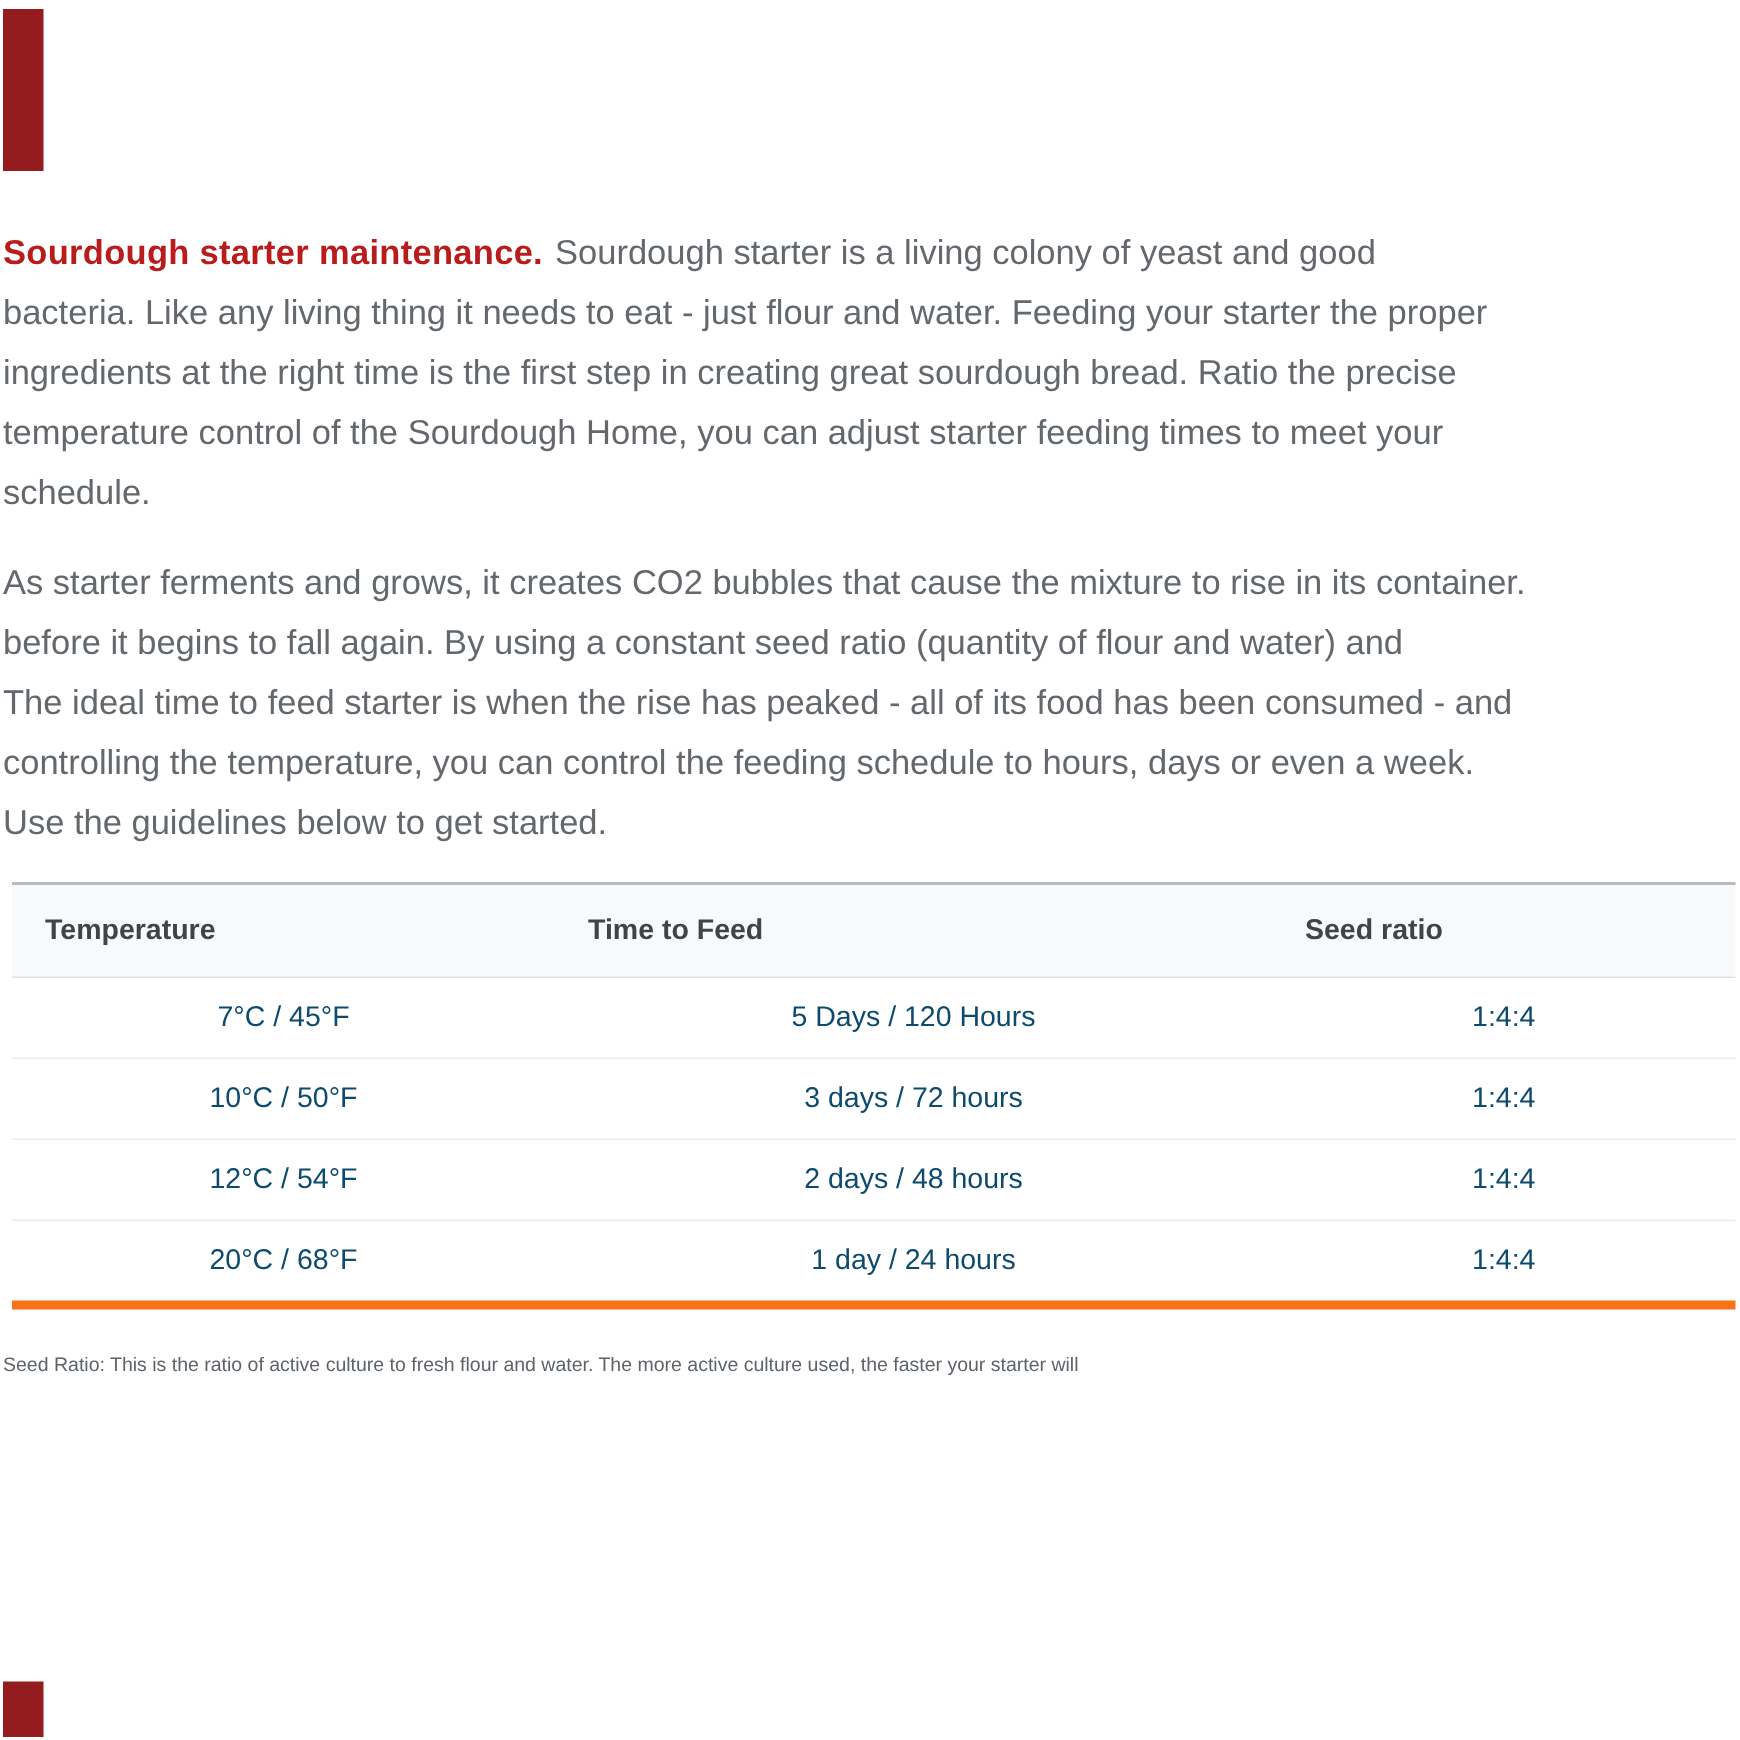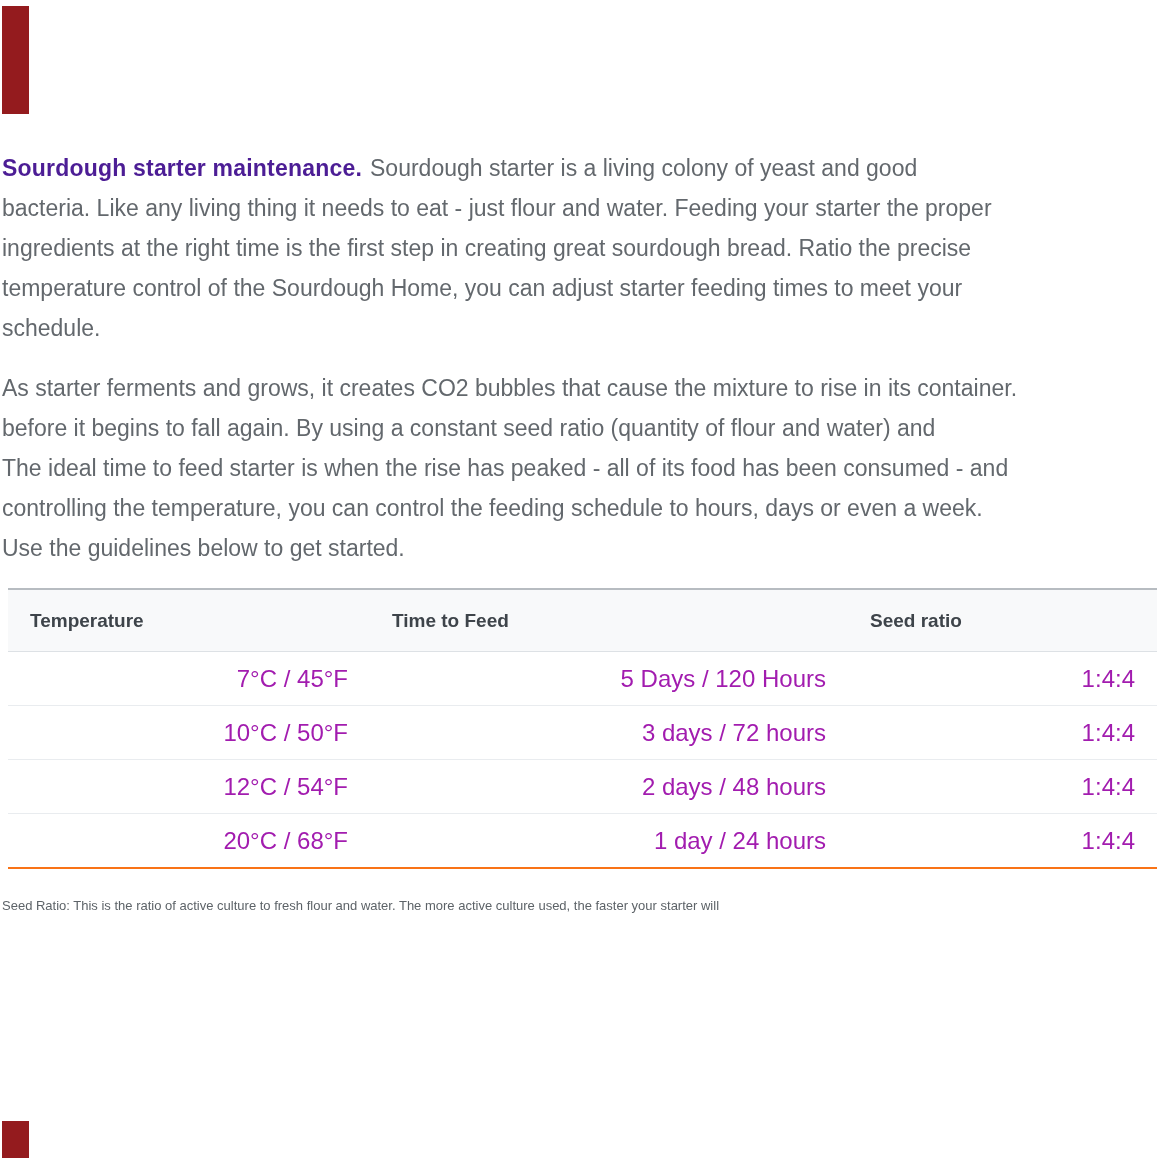--- a/index.html
+++ b/index.html
@@ -28,47 +28,47 @@
   }
   .para {
     font-size: 23px;
     line-height: 40px;
     color: #63686d;
     margin: 0 0 20px 0;
   }
   .t-line { white-space: nowrap; overflow: hidden; }
   .lead-heading {
     font-weight: bold;
-    color: #4c1d95;
+    color: #b91c1c;
     letter-spacing: 0.2px;
   }
   .lead-rest { margin-left: 8px; }
 
   table.feed-table {
     border-collapse: collapse;
     table-layout: fixed;
     width: 1149px;
     margin: 14px 0 0 6px;
     border-top: 2px solid #b7bcc1;
-    border-bottom: 2px solid #f97316;
+    border-bottom: 6px solid #f97316;
   }
   table.feed-table thead th {
     background: #f8f9fa;
     color: #3e444a;
     font-size: 19px;
     font-weight: bold;
     text-align: left;
     padding: 19px 22px;
     line-height: 23px;
     border-bottom: 1px solid #dde1e5;
   }
   table.feed-table td {
-    color: #a21caf;
-    font-size: 24px;
-    text-align: right;
+    color: #0c4a6e;
+    font-size: 19px;
+    text-align: center;
     padding: 15px 22px;
     line-height: 23px;
   }
   table.feed-table tbody tr + tr td { border-top: 1px solid #e9ecef; }
 
   .note {
     margin-top: 22px;
     font-size: 13px;
     line-height: 30px;
     color: #5d6368;

